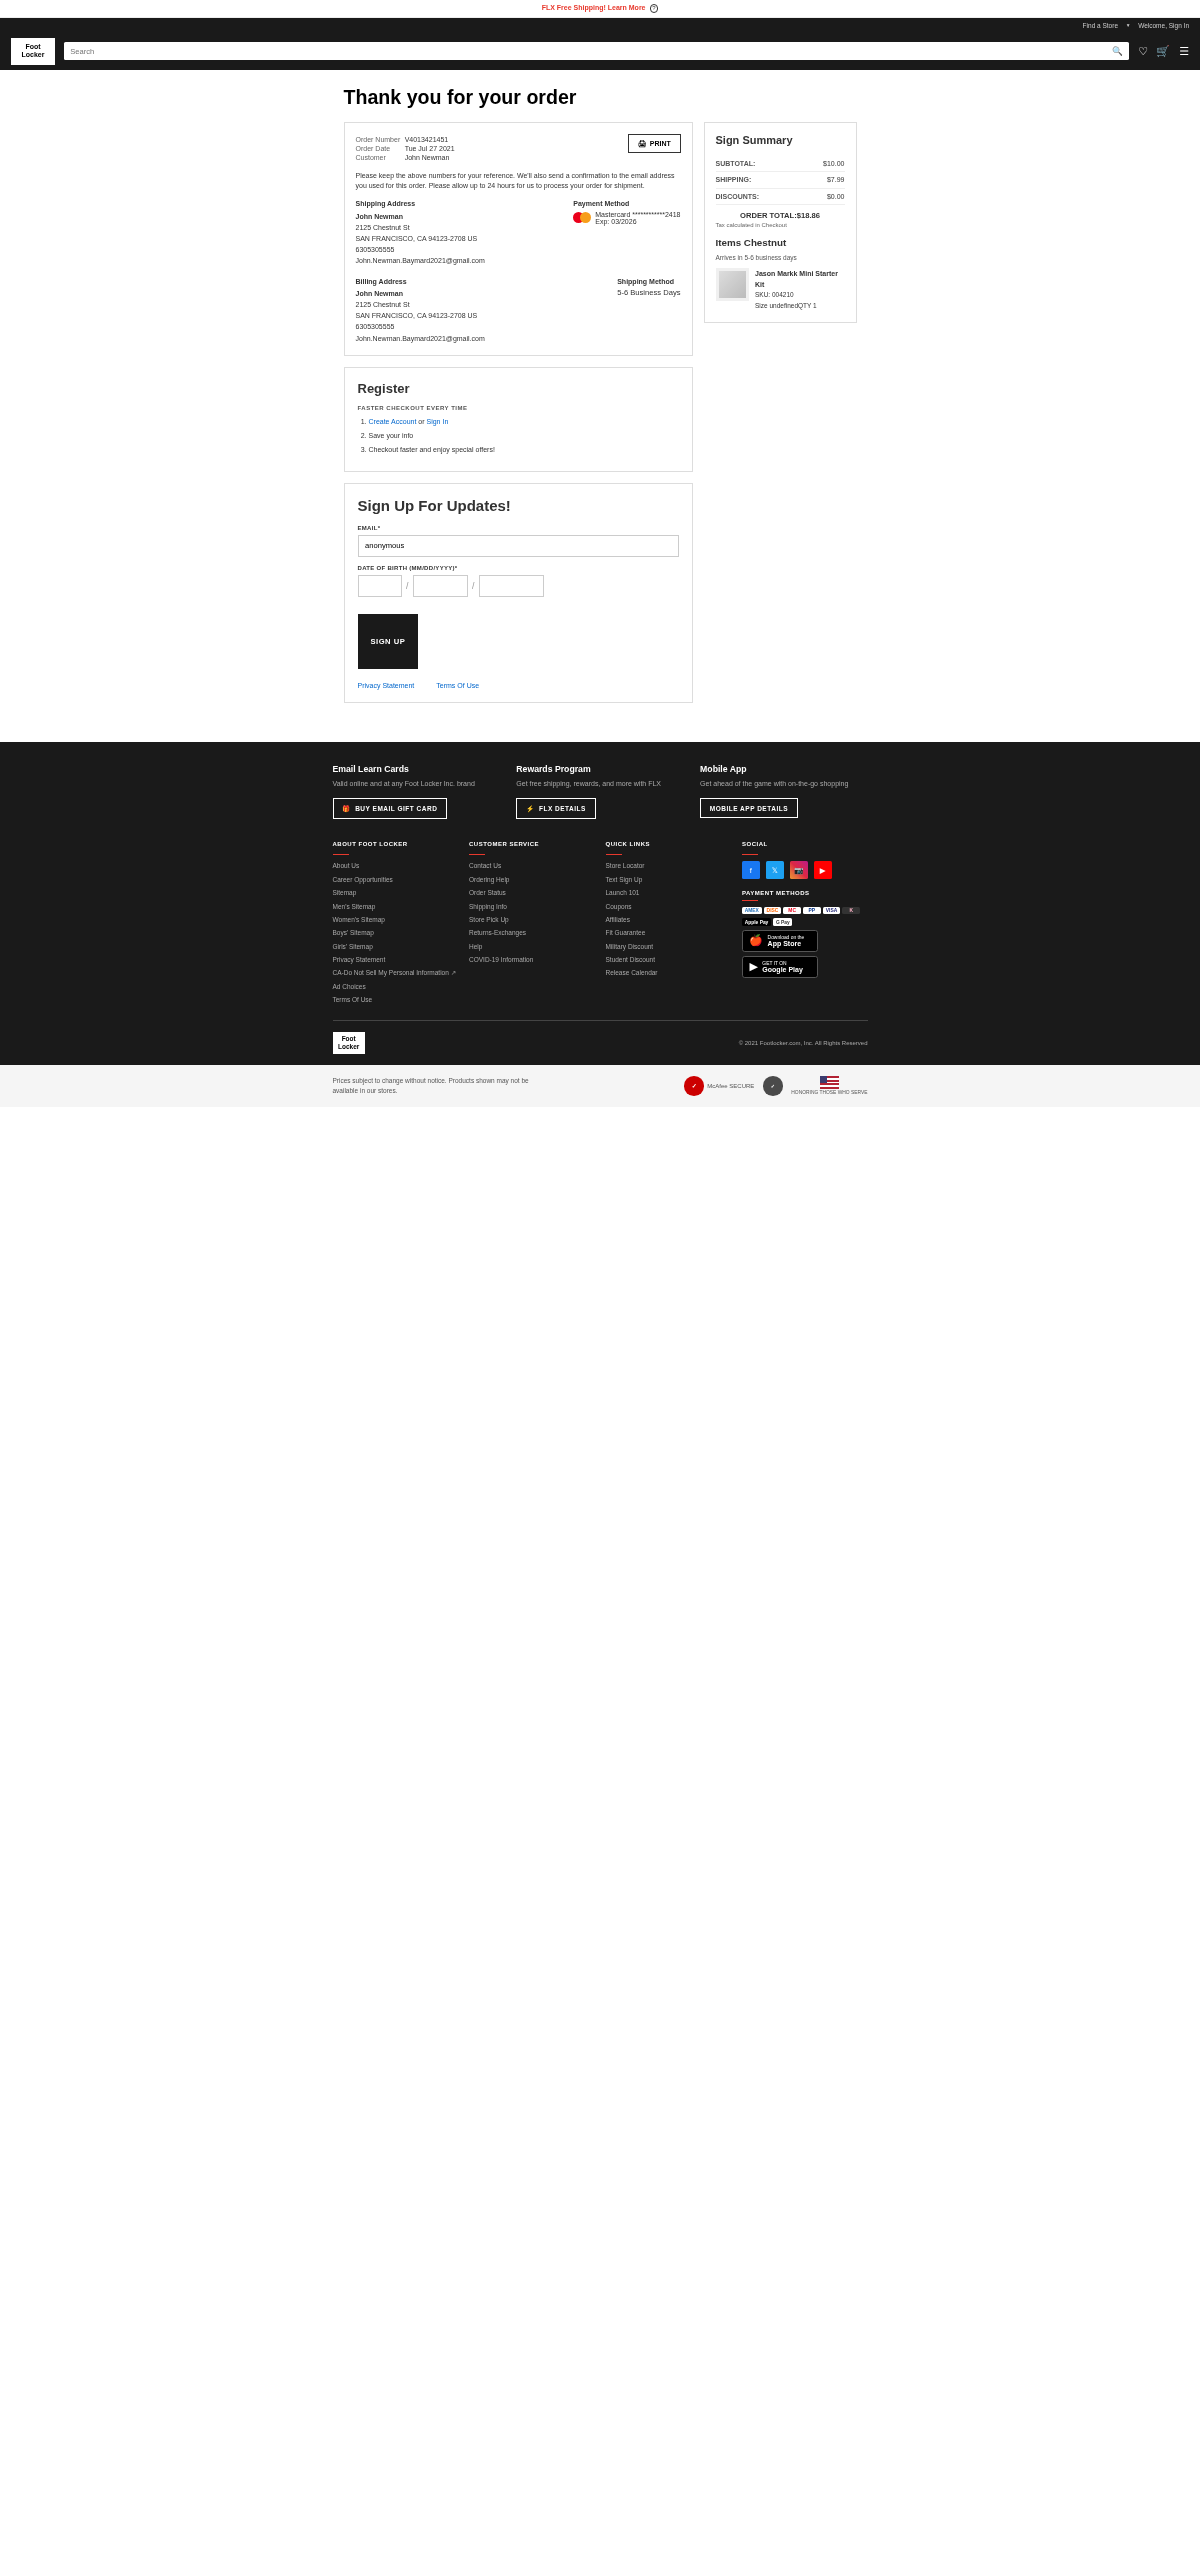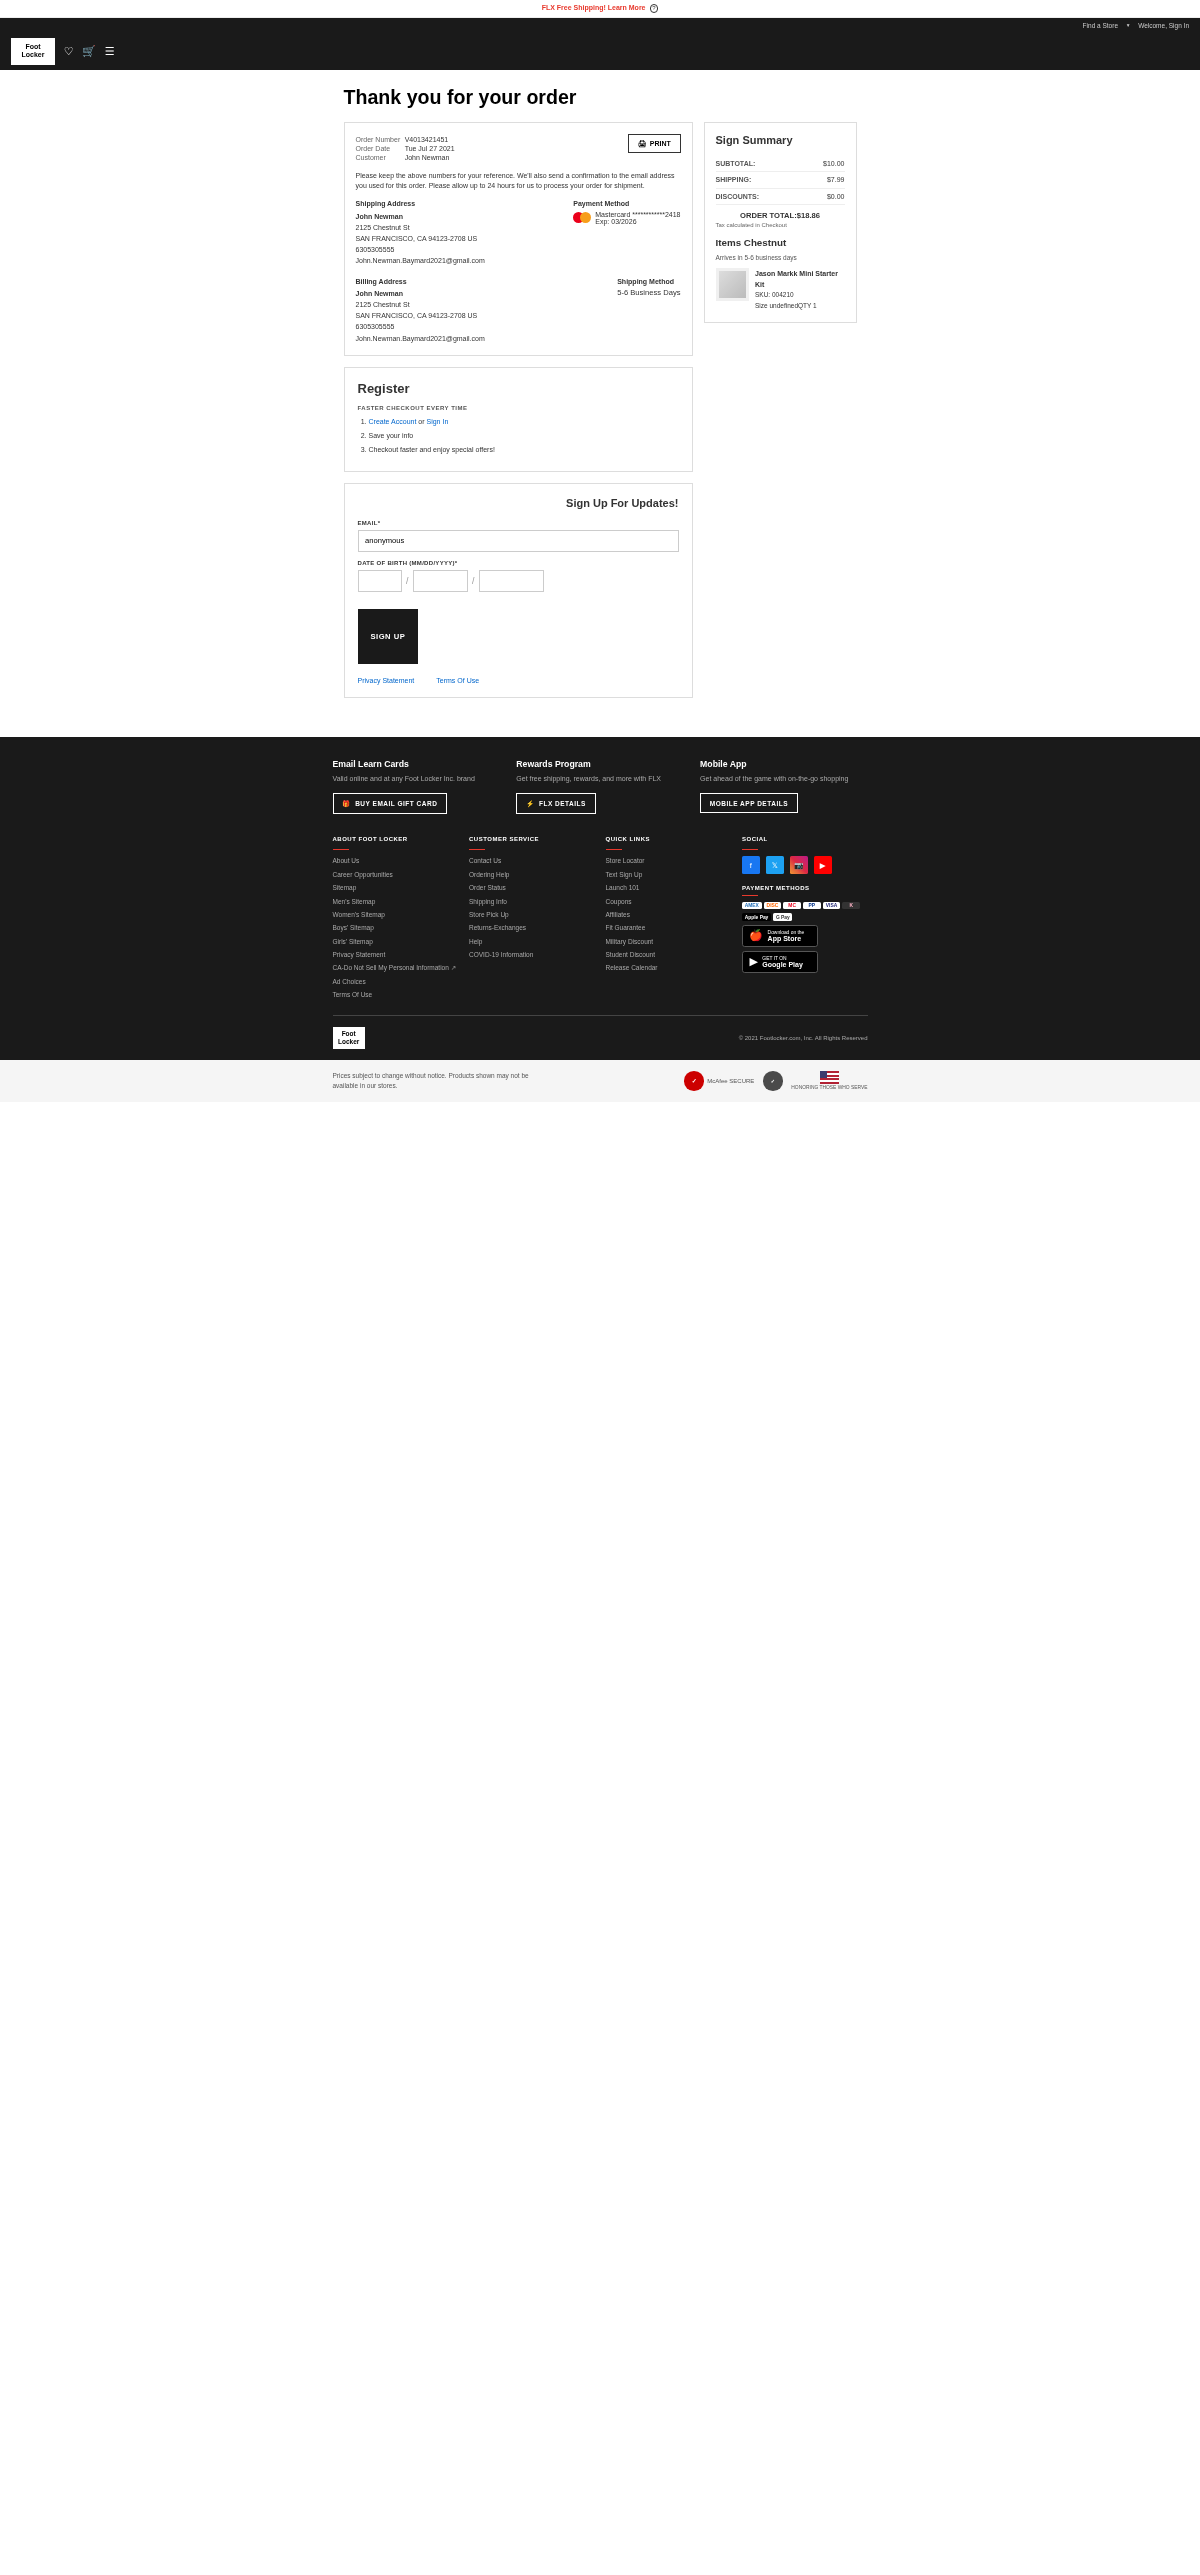--- a/index.html
+++ b/index.html
@@ -246,21 +246,21 @@
     .faster-checkout { font-size: 6px; letter-spacing: 0.5px; color: #555; margin-bottom: 6.5px; font-weight: bold; }
     .register-section ol { padding-left: 11px; }
     .register-section ol li { font-size: 7px; margin-bottom: 3.3px; line-height: 1.5; }
     .register-section ol li a { color: #0066cc; text-decoration: none; }
 
     
     .signup-section {
       border: 0.5px solid #ddd;
       padding: 13px;
     }
-    .signup-section h2 { font-size: 11px; font-weight: bold; margin-bottom: 11px; text-align: right; }
+    .signup-section h2 { font-size: 15px; font-weight: bold; margin-bottom: 11px; }
 
     .form-group { margin-bottom: 8.7px; }
     .form-label {
       display: block;
       font-size: 6px;
       font-weight: bold;
       margin-bottom: 3.3px;
       letter-spacing: 0.3px;
     }
     .form-input {
@@ -542,20 +542,24 @@
   <span class="chevron">▾</span>
   <a>Welcome, Sign In</a>
 </div>
 
 <div class="header-main">
   <div class="logo-box">
     <div class="logo-text">
       <div class="foot">Foot</div>
       <div class="locker">Locker</div>
     </div>
+  </div>
+  <div class="search-bar">
+    <input type="text" placeholder="Search" style="">
+    <span class="search-icon">🔍</span>
   </div>
   <div class="header-icons">
     <span>♡</span>
     <span>🛒</span>
     <span>☰</span>
   </div>
 </div>
 
 <div class="main-content">
   <h1 class="thank-you-title">Thank you for your order</h1>

